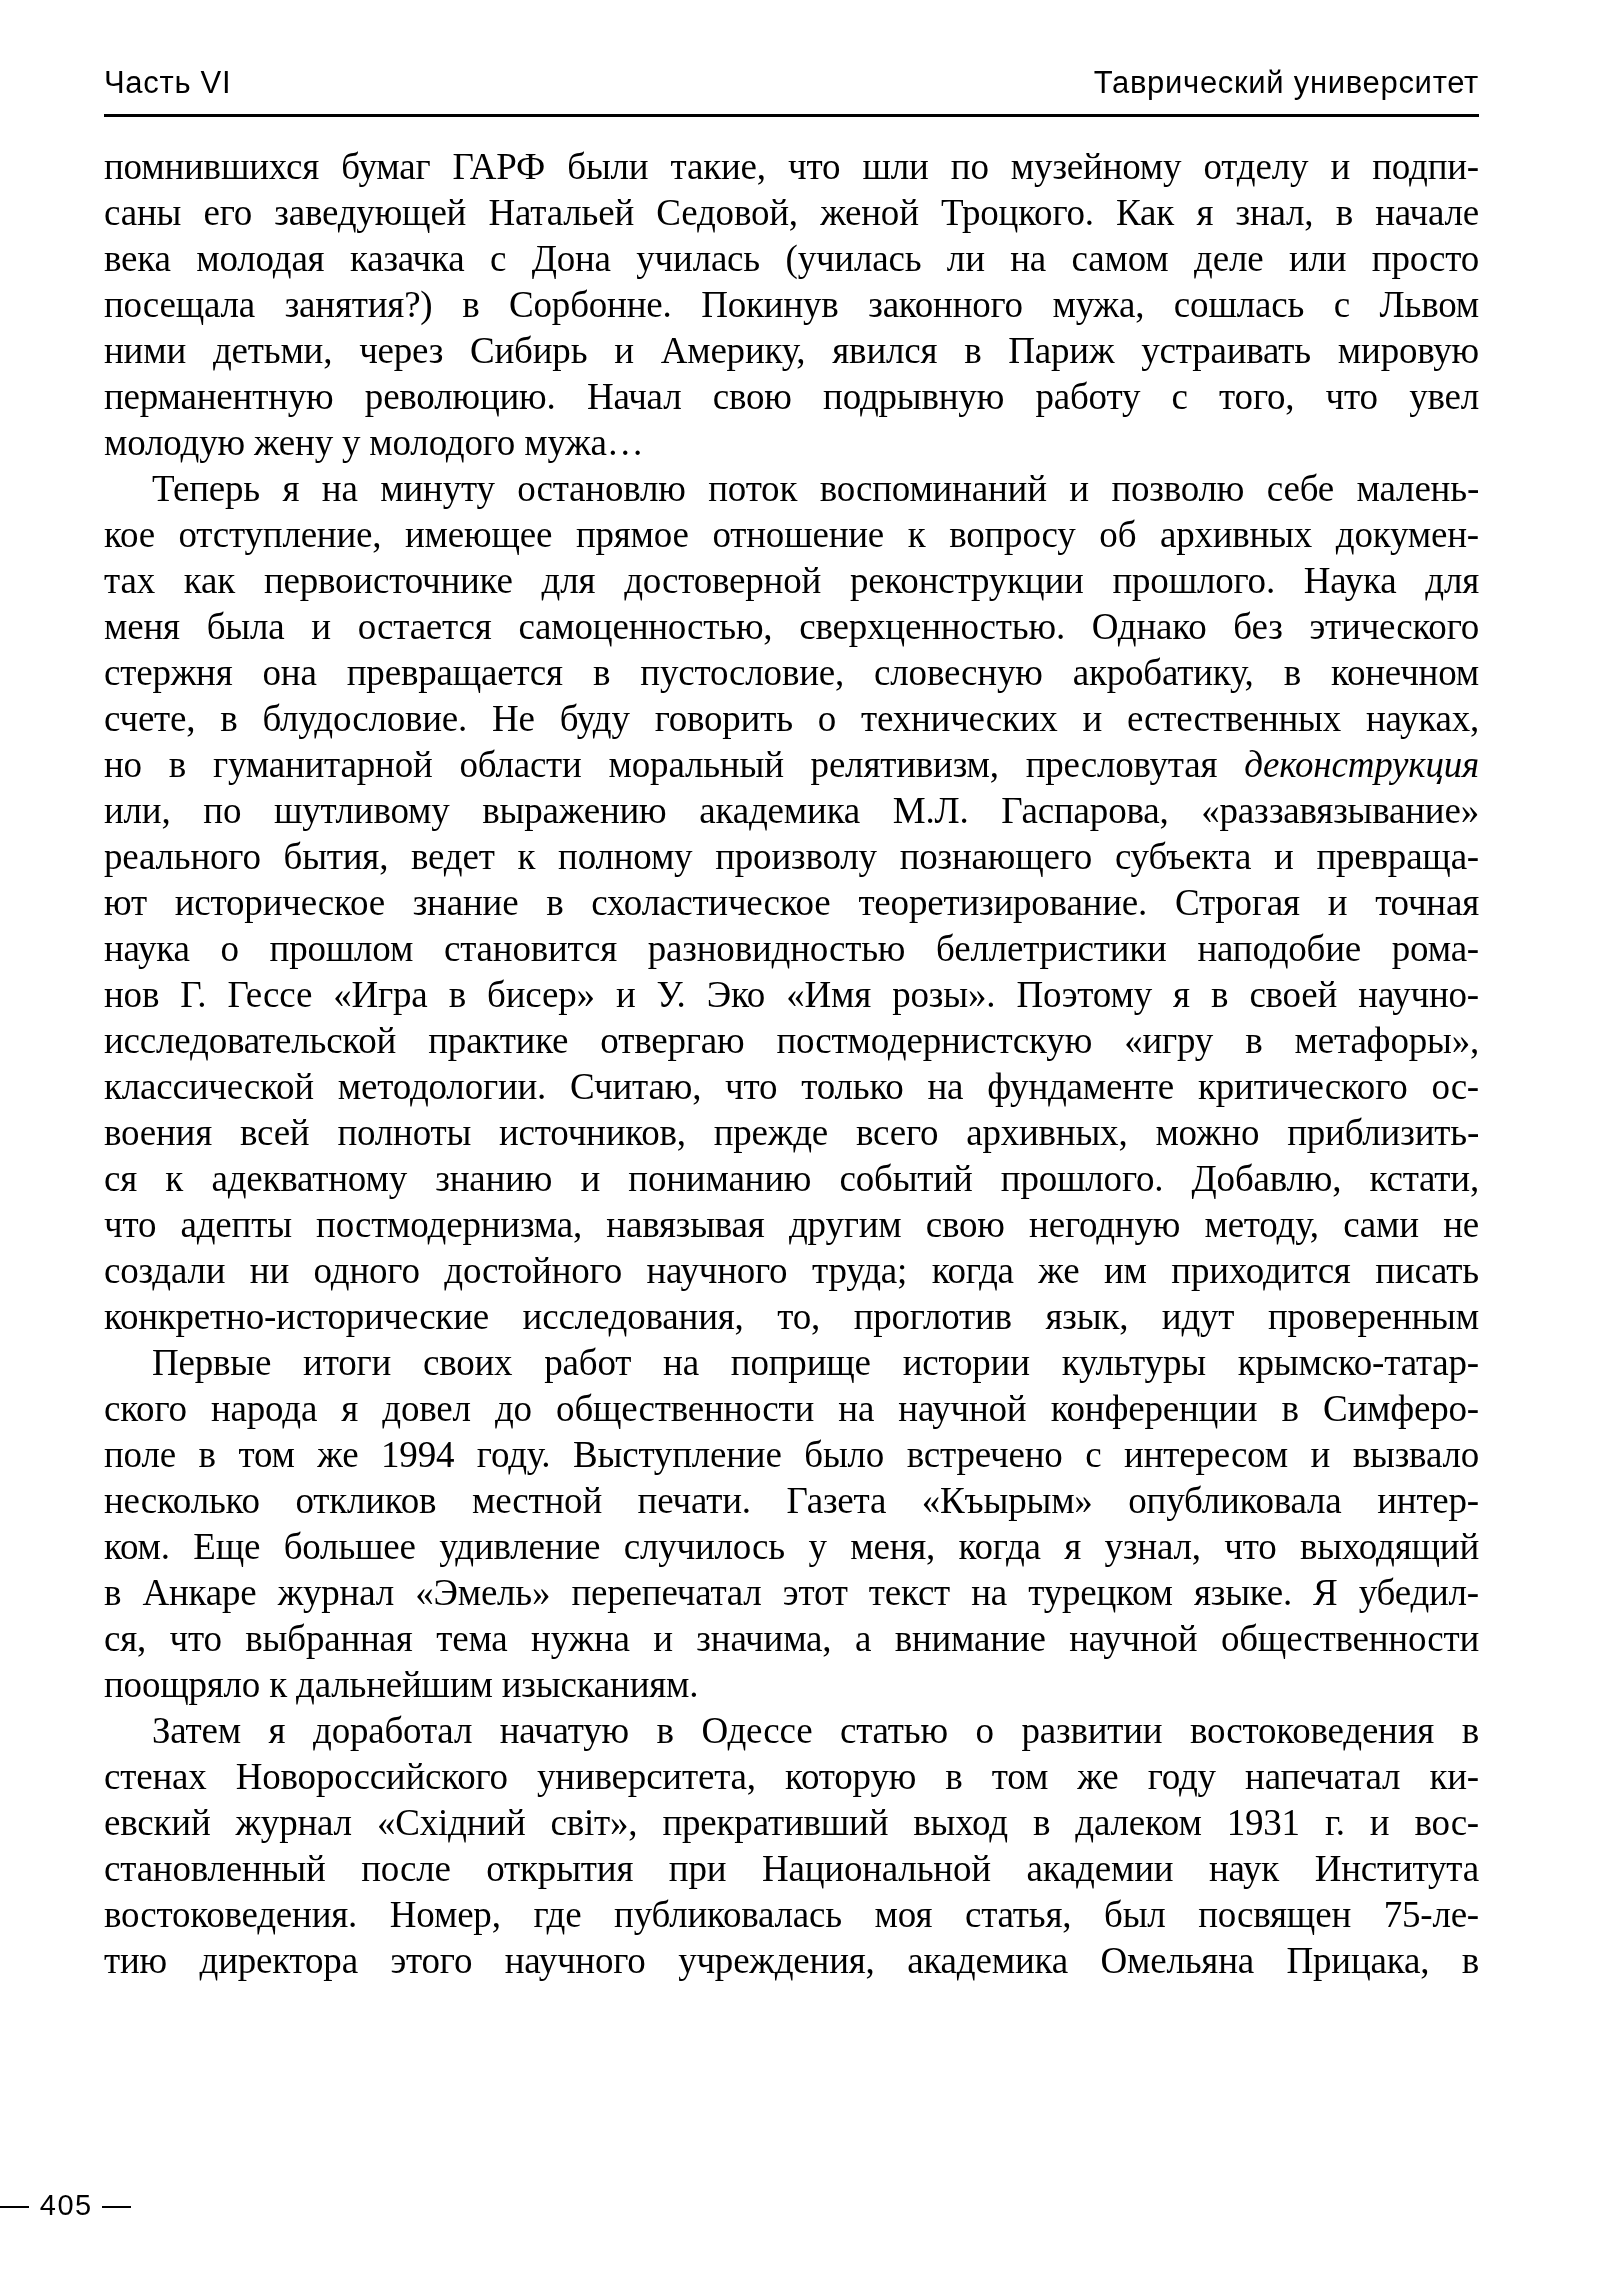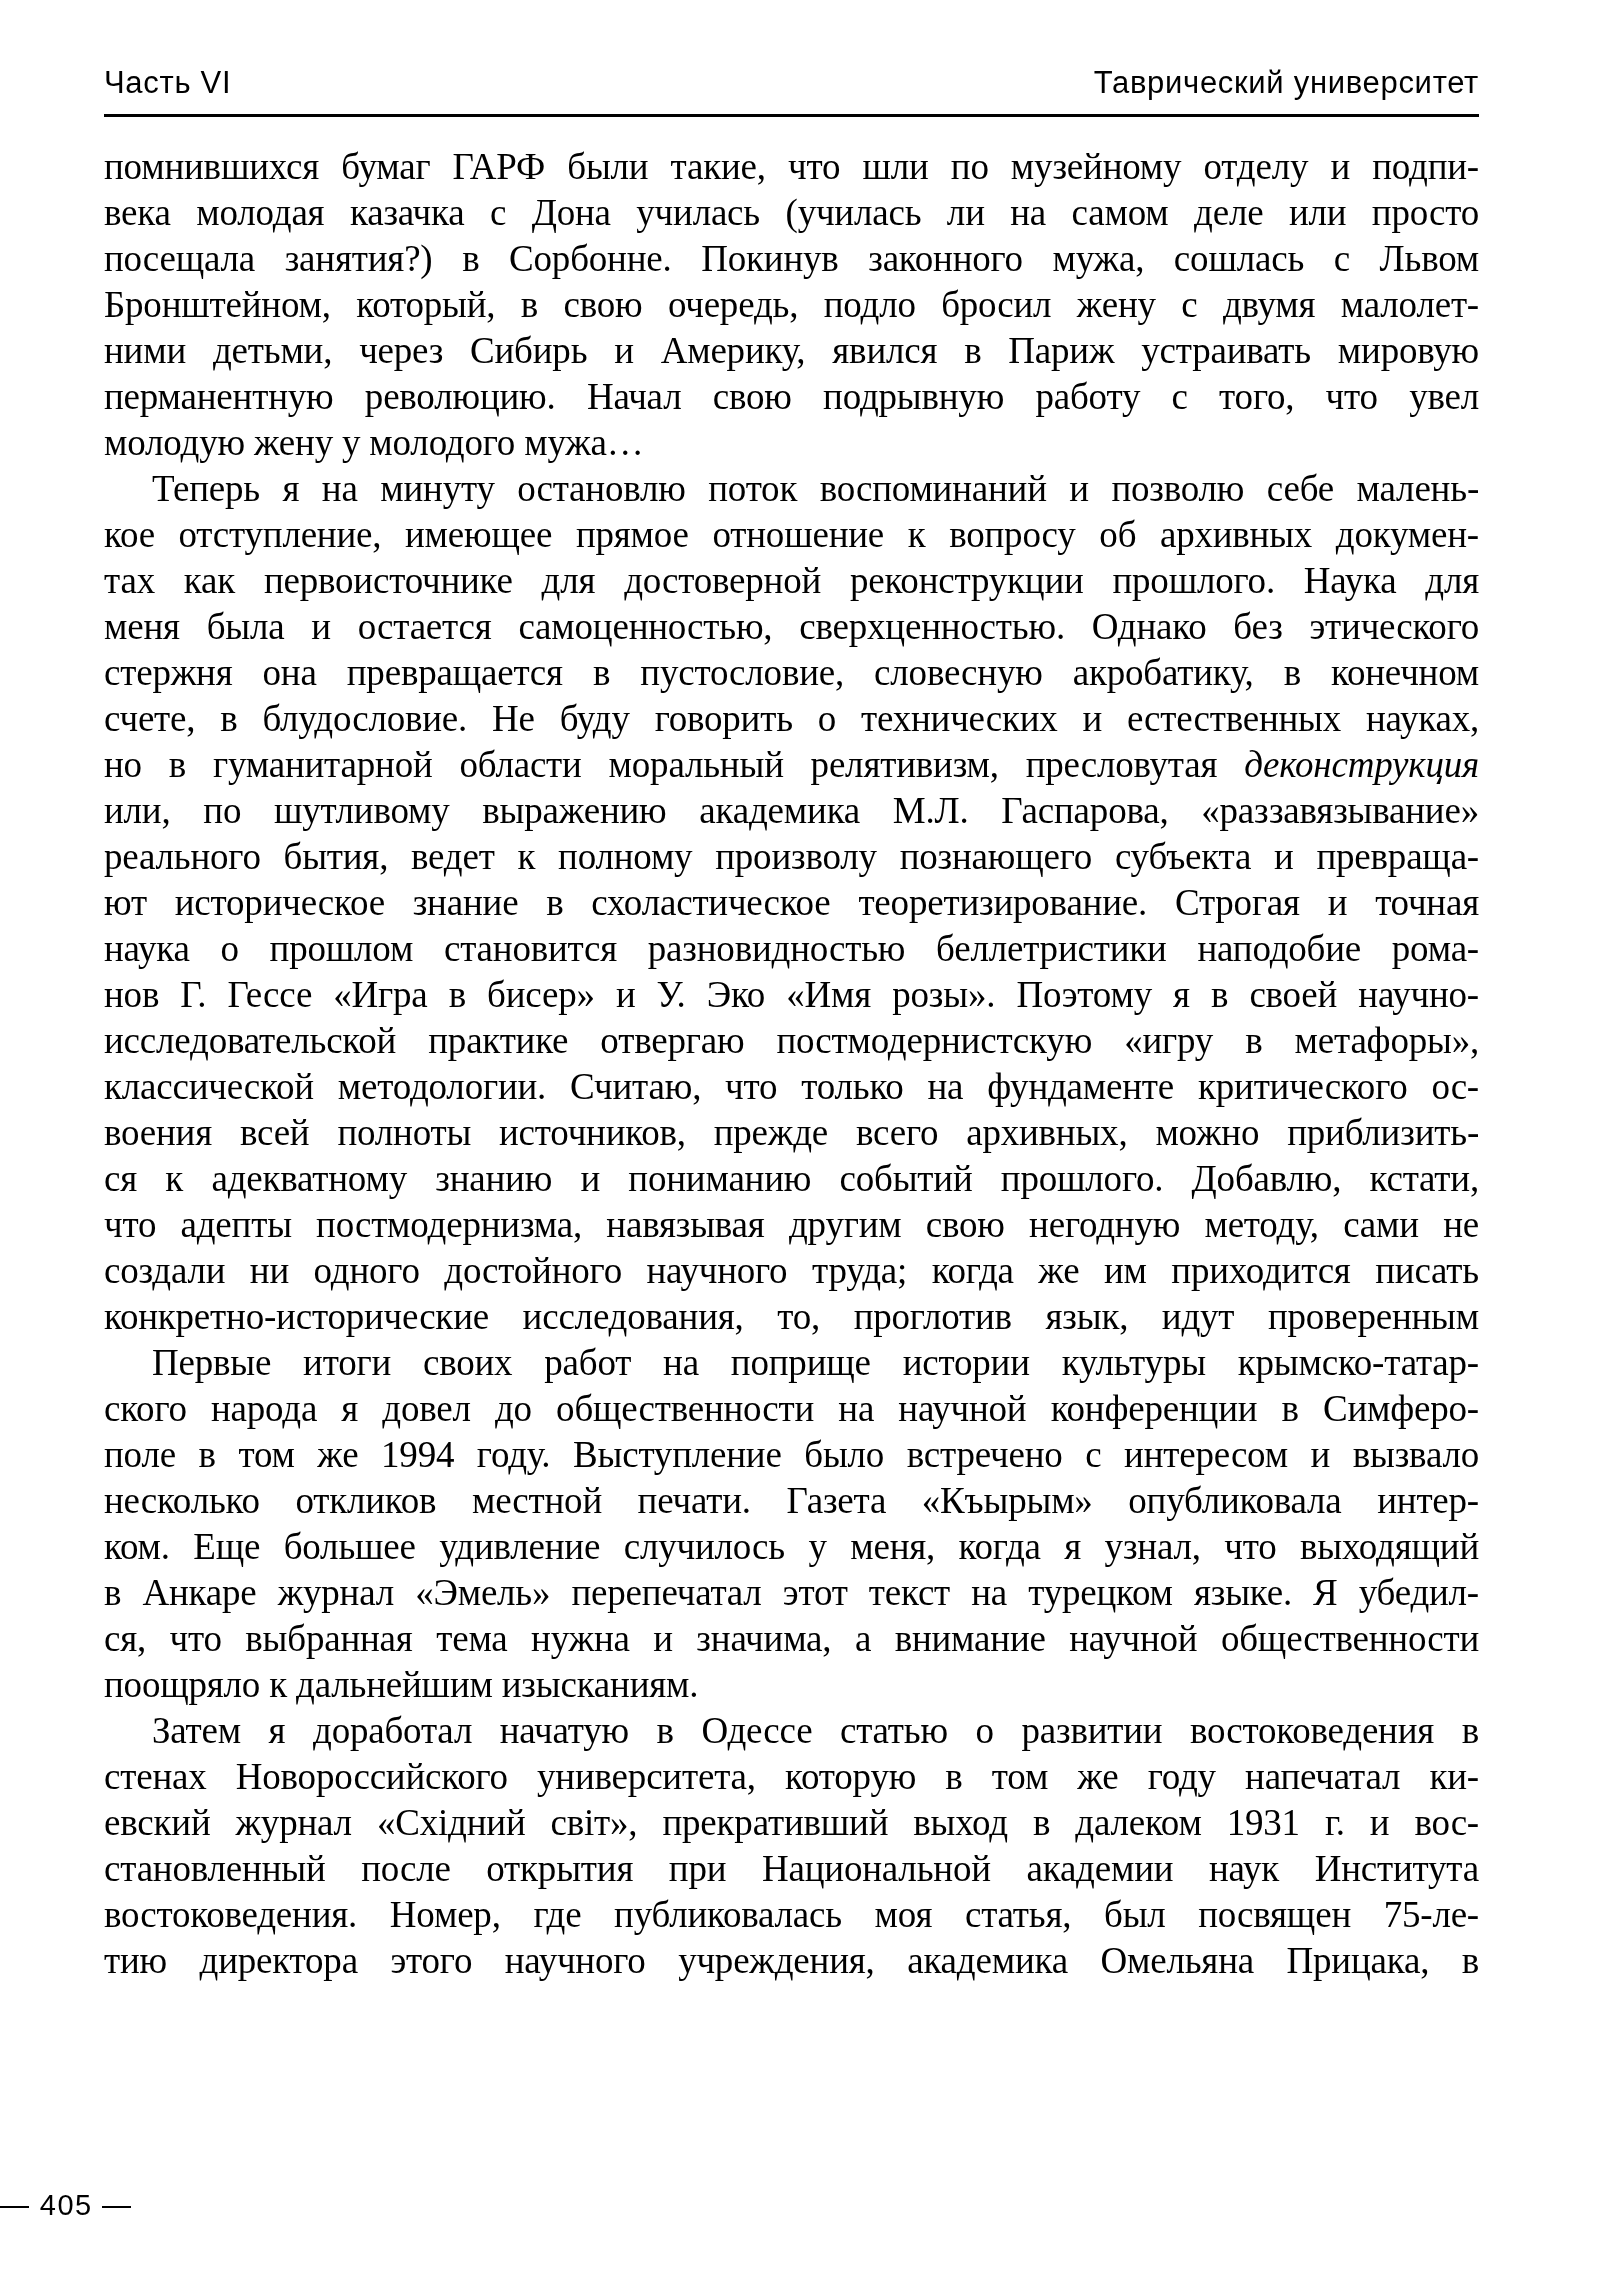--- a/index.html
+++ b/index.html
@@ -72,23 +72,23 @@
 
   <header class="running-head">
     <span>Часть VI</span>
     <span>Таврический университет</span>
   </header>
 
   <div class="head-rule"></div>
 
   <main class="body-text">
       <div class="line"><span>помнившихся бумаг ГАРФ были такие, что шли по музейному отделу и подпи-</span></div>
+      <div class="line"><span>саны его заведующей Натальей Седовой, женой Троцкого. Как я знал, в начале</span></div>
       <div class="line"><span>века молодая казачка с Дона училась (училась ли на самом деле или просто</span></div>
       <div class="line"><span>посещала занятия?) в Сорбонне. Покинув законного мужа, сошлась с Львом</span></div>
-      <div class="line"><span>Бронштейном, который, в свою очередь, подло бросил жену с двумя малолет-</span></div>
       <div class="line"><span>ними детьми, через Сибирь и Америку, явился в Париж устраивать мировую</span></div>
       <div class="line"><span>перманентную революцию. Начал свою подрывную работу с того, что увел</span></div>
       <div class="line endpara"><span>молодую жену у молодого мужа…</span></div>
       <div class="line indent"><span>Теперь я на минуту остановлю поток воспоминаний и позволю себе малень-</span></div>
       <div class="line"><span>кое отступление, имеющее прямое отношение к вопросу об архивных докумен-</span></div>
       <div class="line"><span>тах как первоисточнике для достоверной реконструкции прошлого. Наука для</span></div>
       <div class="line"><span>меня была и остается самоценностью, сверхценностью. Однако без этического</span></div>
       <div class="line"><span>стержня она превращается в пустословие, словесную акробатику, в конечном</span></div>
       <div class="line"><span>счете, в блудословие. Не буду говорить о технических и естественных науках,</span></div>
       <div class="line"><span>но в гуманитарной области моральный релятивизм, пресловутая </span><em>деконструкция</em></div>

